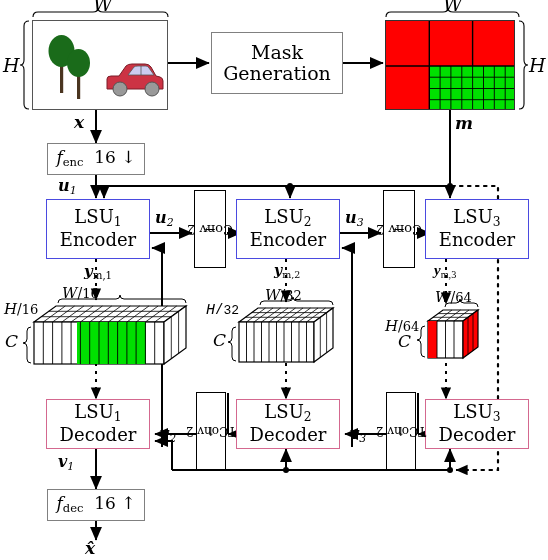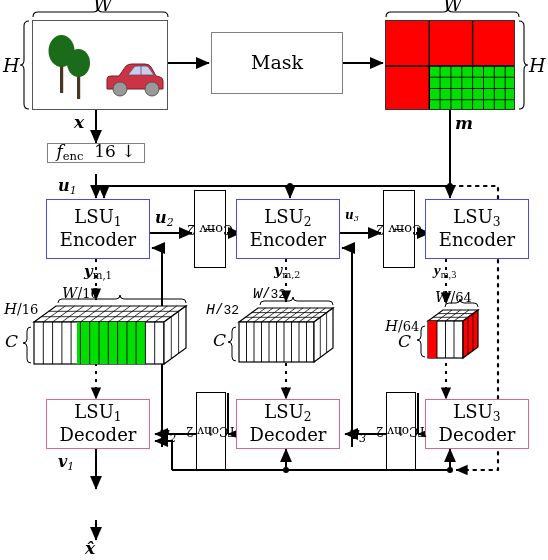--- a/index.html
+++ b/index.html
@@ -134,20 +134,21 @@
       <path d="M33,17 Q33,12 38,12 L93,12 Q98,12 98,8 Q98,12 103,12 L163,12 Q168,12 168,17"></path>
       <path d="M29,21 Q24,21 24,26 L24,60 Q24,65 20,65 Q24,65 24,70 L24,104 Q24,109 29,109"></path>
     </g>
   </svg>
   <div class="lbl ital" style="left:93px;top:-7px;font-size:19px;">W</div>
   <div class="lbl ital" style="left:3px;top:54px;font-size:19px;">H</div>
   <div class="lbl bi" style="left:74px;top:112px;font-size:17px;">x</div>
 
   <div class="box b-gray" style="left:211px;top:32px;width:132px;height:62px;font-size:19px;">
     <span>Mask</span>
+    <span>Generation</span>
   </div>
 
   <div class="imgbox" style="left:385px;top:20px;width:130px;height:90px;border:1.1px solid #333;">
     <svg width="130" height="90" viewBox="0 0 130 90">
       <rect x="0" y="0" width="130" height="90" fill="#ff0000"></rect>
       <g>
         <rect x="43.3" y="45" width="86.7" height="45" fill="#00e000"></rect>
         <g stroke="#000" stroke-width="0.9">
           <line x1="54.1" y1="45" x2="54.1" y2="90"></line>
           <line x1="64.9" y1="45" x2="64.9" y2="90"></line>
@@ -171,21 +172,21 @@
   <svg class="layer" style="pointer-events:none">
     <g stroke="#000" stroke-width="1.1" fill="none">
       <path d="M386,17 Q386,12 391,12 L443,12 Q448,12 448,8 Q448,12 453,12 L514,12 Q519,12 519,17"></path>
       <path d="M519,21 Q524,21 524,26 L524,60 Q524,65 528,65 Q524,65 524,70 L524,104 Q524,109 519,109"></path>
     </g>
   </svg>
   <div class="lbl ital" style="left:443px;top:-7px;font-size:19px;">W</div>
   <div class="lbl ital" style="left:529px;top:54px;font-size:19px;">H</div>
   <div class="lbl bi" style="left:455px;top:113px;font-size:17px;">m</div>
 
-  <div class="box b-gray" style="left:47px;top:143px;width:98px;height:20px;">
+  <div class="box b-gray" style="left:47px;top:143px;width:98px;height:32px;">
     <div style="font-size:17px;">
       <span class="ital">f</span><span class="sub">enc</span>&nbsp;&nbsp;<span>16</span>&nbsp;<span>↓</span>
     </div>
   </div>
   <div class="lbl" style="left:58px;top:176px;font-size:16px;">
     <span class="bi">u</span><span class="sub ital">1</span>
   </div>
 
   <div class="box b-blue" style="left:46px;top:199px;width:104px;height:60px;font-size:18px;">
     <span>
@@ -202,21 +203,21 @@
   <div class="box b-blue" style="left:425px;top:199px;width:104px;height:60px;font-size:18px;">
     <span>
       <span>LSU</span><span class="sub">3</span>
     </span>
     <span>Encoder</span>
   </div>
 
   <div class="lbl" style="left:155px;top:208px;font-size:16px;">
     <span class="bi">u</span><span class="sub ital">2</span>
   </div>
-  <div class="lbl" style="left:345px;top:208px;font-size:12px;">
+  <div class="lbl" style="left:345px;top:208px;font-size:16px;">
     <span class="bi">u</span><span class="sub ital">3</span>
   </div>
 
   <div class="vert" style="left:194px;top:190px;width:32px;height:78px;">
     <span style="font-size:13px;">
       <span>Conv 2</span>
       <span>→</span>
     </span>
   </div>
   <div class="vert" style="left:383px;top:190px;width:32px;height:78px;">
@@ -335,21 +336,21 @@
       <g stroke="#000" stroke-width="0.8">
         <line x1="81.3" y1="9.3" x2="81.3" y2="49.3"></line>
         <line x1="87.6" y1="4.6" x2="87.6" y2="44.6"></line>
       </g>
       <g stroke="#000" stroke-width="1" fill="none">
         <path d="M21,-3 Q21,-7 25,-7 L50,-7 Q54,-7 54,-11 Q54,-7 58,-7 L90,-7 Q94,-7 94,-3"></path>
         <path d="M-3,19 Q-7,19 -7,23 L-7,30 Q-7,34 -11,34 Q-7,34 -7,38 L-7,49 Q-7,53 -3,53"></path>
       </g>
     </g>
   </svg>
-  <div class="lbl" style="left:253px;top:286px;font-size:15px;font-family:Liberation Mono, monospace;">
+  <div class="lbl" style="left:265px;top:286px;font-size:15px;">
     <span class="ital">W</span><span style="font-size:14px;">/</span><span style="font-size:13px;">32</span>
   </div>
   <div class="lbl" style="left:206px;top:302px;font-size:15px;font-family:Liberation Mono, monospace;">
     <span class="ital">H</span><span style="font-size:14px;">/</span><span style="font-size:13px;">32</span>
   </div>
   <div class="lbl ital" style="left:213px;top:330px;font-size:17px;">C</div>
 
   <svg class="layer" style="pointer-events:none">
     <g transform="translate(428,310)">
       <path d="M0,11 L15,0 L50,0 L35,11 Z" fill="#ffffff" stroke="#000" stroke-width="1.2"></path>
@@ -423,16 +424,21 @@
   <div class="lbl" style="left:160px;top:424px;font-size:16px;">
     <span class="bi">v</span><span class="sub ital">2</span>
   </div>
   <div class="lbl" style="left:350px;top:424px;font-size:16px;">
     <span class="bi">v</span><span class="sub ital">3</span>
   </div>
   <div class="lbl" style="left:58px;top:452px;font-size:16px;">
     <span class="bi">v</span><span class="sub ital">1</span>
   </div>
 
+  <div class="box b-gray" style="left:47px;top:489px;width:98px;height:32px;">
+    <div style="font-size:17px;">
+      <span class="ital">f</span><span class="sub">dec</span>&nbsp;&nbsp;<span>16</span>&nbsp;<span>↑</span>
+    </div>
+  </div>
 
   <div class="lbl bi" style="left:85px;top:538px;font-size:17px;">x̂</div>
 
 </div>
 
 </body></html>

